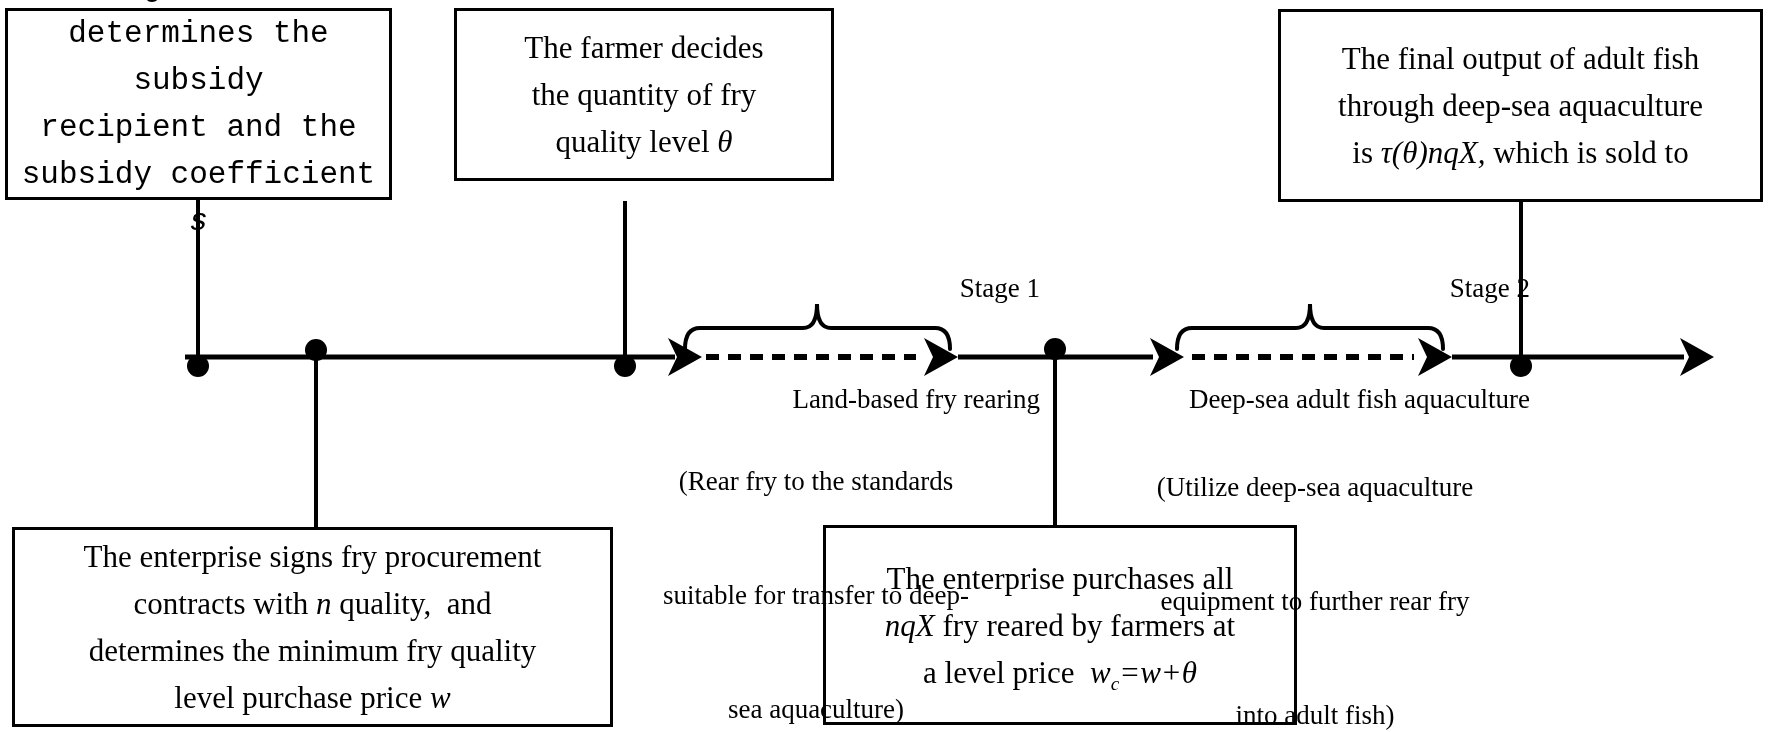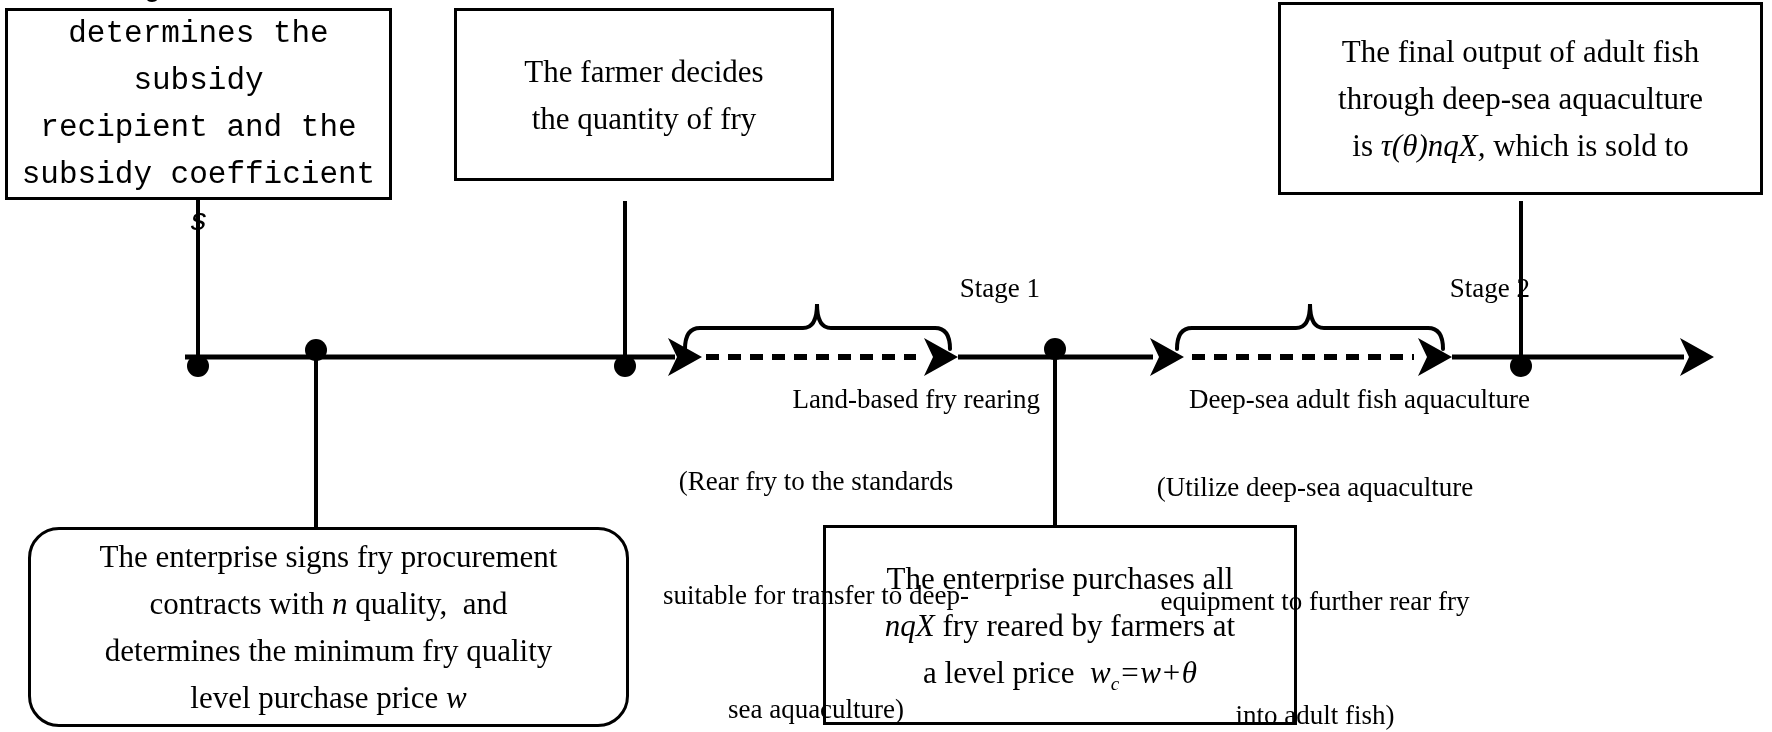--- a/index.html
+++ b/index.html
@@ -65,29 +65,30 @@
   <div class="tbox" style="left:5px;   top:8px;   width:387px; height:192px;font-family:Liberation Mono, monospace;">
       <div class="bline"><span>The government</span></div>
       <div class="bline"><span>determines the subsidy</span></div>
       <div class="bline"><span>recipient and the</span></div>
       <div class="bline"><span>subsidy coefficient </span><span class="it">s</span></div>
     </div>
 
   <div class="tbox" style="left:454px; top:8px;   width:380px; height:173px;">
       <div class="bline"><span>The farmer decides</span></div>
       <div class="bline"><span>the quantity of fry</span></div>
+      <div class="bline"><span>quality level </span><span class="it">θ</span></div>
     </div>
 
-  <div class="tbox" style="left:1278px; top:2px;  width:485px; height:193px;">
+  <div class="tbox" style="left:1278px; top:9px;  width:485px; height:193px;">
       <div class="bline"><span>The final output of adult fish</span></div>
       <div class="bline"><span>through deep-sea aquaculture</span></div>
       <div class="bline"><span>is </span><span class="it">τ(θ)nqX,</span><span> which is sold to</span></div>
     </div>
 
-  <div class="tbox" style="left:28px;  top:527px; width:601px; height:200px;border-radius:31px;">
+  <div class="tbox" style="left:12px;  top:527px; width:601px; height:200px;">
       <div class="bline"><span>The enterprise signs fry procurement</span></div>
       <div class="bline"><span>contracts with </span><span class="it">n</span><span> quality,  and</span></div>
       <div class="bline"><span>determines the minimum fry quality</span></div>
       <div class="bline"><span>level purchase price </span><span class="it">w</span></div>
     </div>
 
   <div class="tbox" style="left:823px; top:525px; width:474px; height:200px;">
       <div class="bline"><span>The enterprise purchases all</span></div>
       <div class="bline"><span class="it">nqX</span><span> fry reared by farmers at</span></div>
       <div class="bline"><span>a level price  </span><span class="it">w</span><span class="it sub">c</span><span class="it">=w+θ</span></div>

